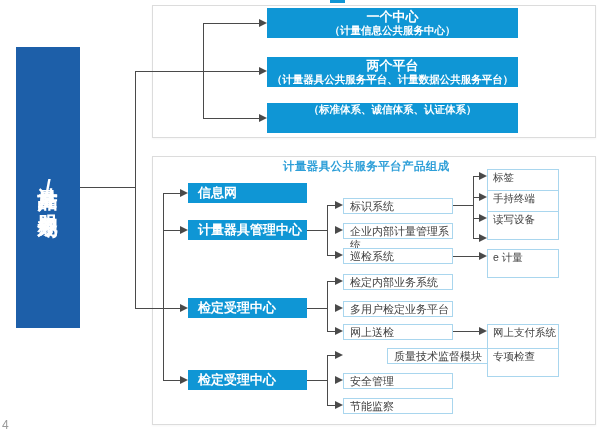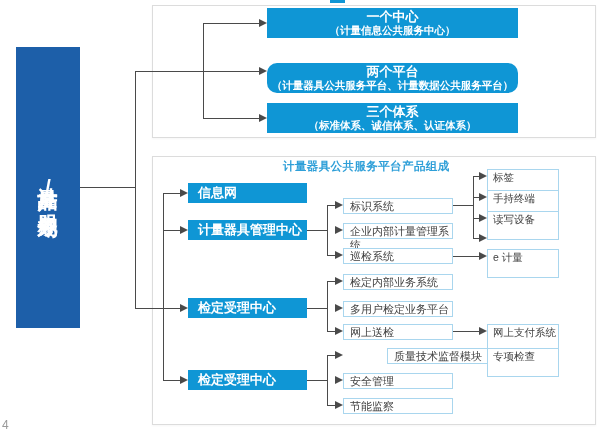--- a/index.html
+++ b/index.html
@@ -122,26 +122,25 @@
   <div class="arrow" style="left:479px;top:351px;"></div>
 
   <div class="sidebar">
     <span>计量产品/服务规划</span>
   </div>
 
   <div class="topbox" style="top:8px;">
     <div class="t1">一个中心</div>
     <div class="t2">（计量信息公共服务中心）</div>
   </div>
-  <div class="topbox" style="top:63px;border-radius:10px;">
+  <div class="topbox" style="top:57px;">
     <div class="t1">两个平台</div>
     <div class="t2">（计量器具公共服务平台、计量数据公共服务平台）</div>
   </div>
   <div class="topbox" style="top:103px;">
-    <div class="t1">三个体系</div>
     <div class="t2">（标准体系、诚信体系、认证体系）</div>
   </div>
 
   <div class="section-title">计量器具公共服务平台产品组成</div>
 
   <div class="bnode" style="top:183px;">信息网</div>
   <div class="bnode" style="top:220px;">计量器具管理中心</div>
   <div class="bnode" style="top:298px;">检定受理中心</div>
   <div class="bnode" style="top:370px;">检定受理中心</div>
 

